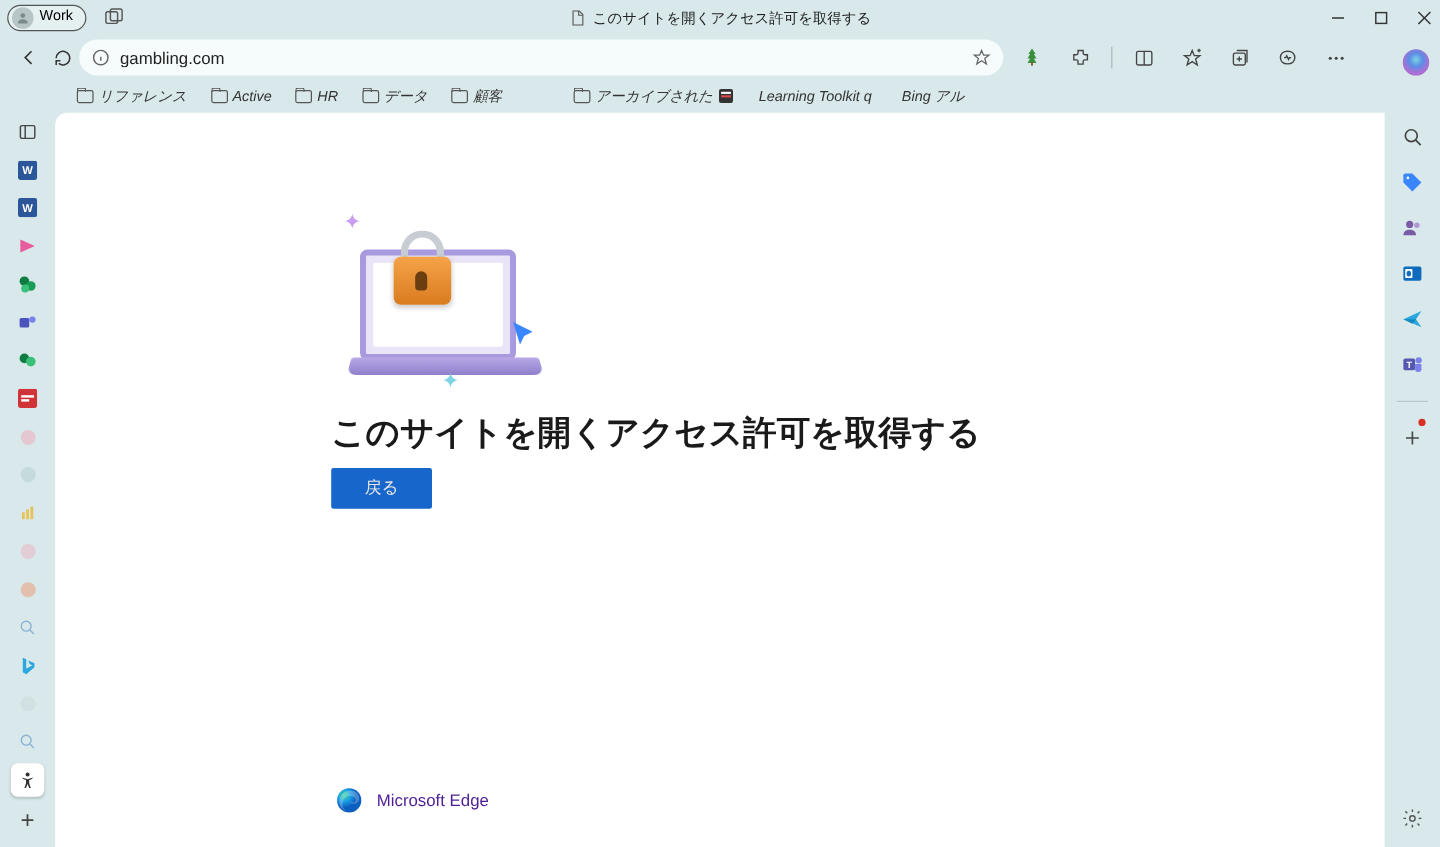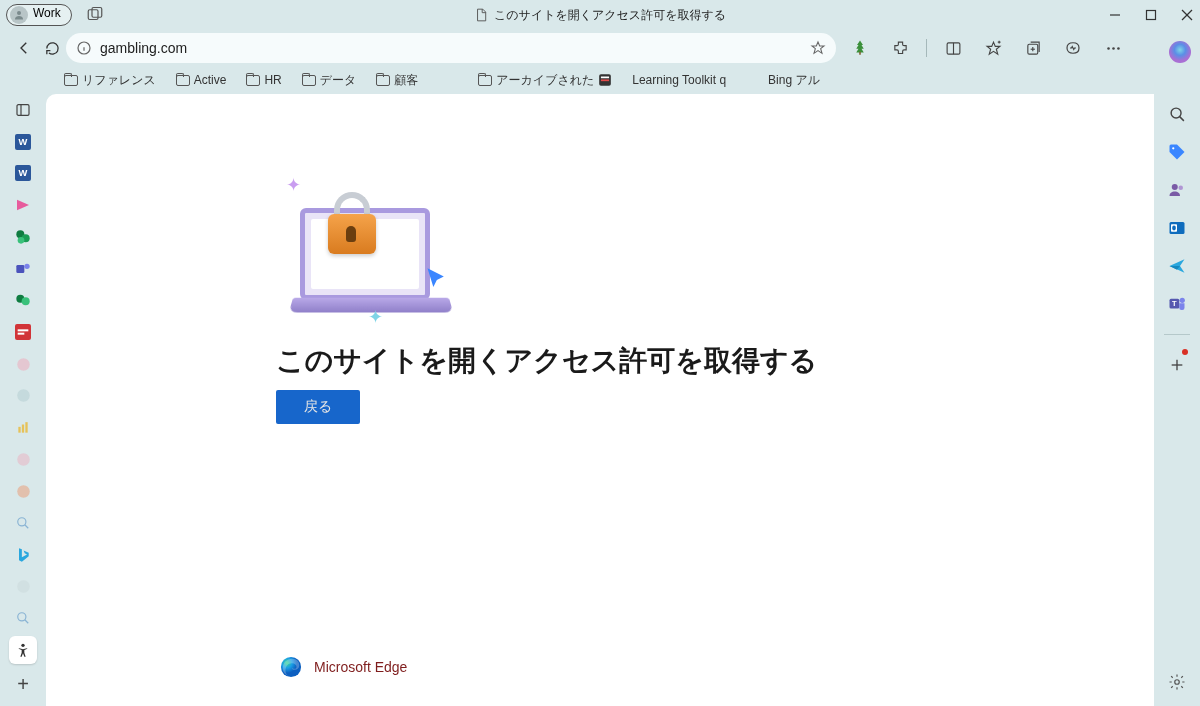--- a/index.html
+++ b/index.html
@@ -17,38 +17,38 @@
 
 .toolbar { height: 36px; display: flex; align-items: center; padding: 0 10px; gap: 0; }
 .tool-ico { width: 28px; height: 28px; display: flex; align-items: center; justify-content: center; color: #444; cursor: pointer; border-radius: 4px; }
 .url-bar { flex: 0 0 770px; height: 30px; background: #f6fbfc; border-radius: 16px; display: flex; align-items: center; padding: 0 10px; gap: 8px; }
 .url-text { flex: 1; font-size: 14px; color: #222; border: none; background: transparent; outline: none; }
 .right-tools { display: flex; align-items: center; gap: 12px; margin-left: 10px; }
 .sep-v { width: 1px; height: 18px; background: #a5b8ba; }
 
 
 .bookmarks { height: 28px; display: flex; align-items: center; padding: 0 10px 0 56px; gap: 4px; font-size: 12px; color: #333; }
-.bm-item { display: flex; align-items: center; gap: 4px; padding: 2px 8px; border-radius: 4px; cursor: pointer; }
+.bm-item { display: flex; align-items: center; gap: 4px; padding: 2px 8px; border-radius: 4px; cursor: pointer; font-style: italic; }
 .folder-ico { width: 14px; height: 11px; border: 1.2px solid #555; border-radius: 2px; position: relative; }
 .folder-ico::before { content: ''; position: absolute; top: -3px; left: -1px; width: 6px; height: 3px; border: 1.2px solid #555; border-bottom: none; border-radius: 2px 2px 0 0; }
 
 
 .main-layout { display: flex; height: calc(706px - 94px); }
 .left-rail { width: 46px; background: #d9e8ea; display: flex; flex-direction: column; align-items: center; padding-top: 2px; gap: 4px; }
 .rail-ico { width: 28px; height: 28px; border-radius: 4px; display: flex; align-items: center; justify-content: center; font-size: 14px; cursor: pointer; }
 .rail-bottom { margin-top: auto; margin-bottom: 8px; display: flex; flex-direction: column; gap: 6px; align-items: center; }
 .rail-add { width: 28px; height: 28px; display: flex; align-items: center; justify-content: center; font-size: 20px; color: #444; cursor: pointer; }
 .rail-highlight { background: #fff; border-radius: 6px; box-shadow: 0 1px 2px rgba(0,0,0,0.15); }
 
 .content { flex: 1; background: #fff; border-radius: 10px 0 0 0; margin-right: 46px; position: relative; padding: 80px 0 0 230px; }
 .illustration { width: 180px; height: 150px; position: relative; margin-bottom: 18px; }
 .block-heading { font-size: 28px; font-weight: 600; color: #1a1a1a; margin-bottom: 10px; }
 .block-sub { font-size: 14px; color: #333; margin-bottom: 50px; }
 .back-btn { background: #1766cb; color: #e5e5e5; border: none; padding: 8px 28px; font-size: 14px; cursor: pointer; border-radius: 2px; }
-.edge-brand { position: absolute; bottom: 28px; left: 234px; display: flex; align-items: center; gap: 12px; font-size: 14px; color: #7f1d1d; }
+.edge-brand { position: absolute; bottom: 28px; left: 234px; display: flex; align-items: center; gap: 12px; font-size: 14px; color: #4c1d95; }
 .edge-logo { width: 22px; height: 22px; }
 
 .right-rail { width: 46px; position: absolute; right: 0; top: 94px; bottom: 0; background: #d9e8ea; display: flex; flex-direction: column; align-items: center; padding-top: 6px; gap: 10px; }
 .right-rail .dot-badge { position: absolute; top: -2px; right: 3px; width: 6px; height: 6px; background: #d93025; border-radius: 50%; }
 .right-add-wrap { position: relative; }
 .right-rail-bottom { margin-top: auto; margin-bottom: 10px; }
 
 .copilot-orb { position: absolute; right: 6px; top: 38px; width: 28px; height: 28px; }
 
 
@@ -222,21 +222,21 @@
       <span>アーカイブされた</span>
       <svg width="14" height="14" viewBox="0 0 24 24">
         <rect x="2" y="2" width="20" height="20" rx="3" fill="#333"></rect>
         <rect x="5" y="6" width="14" height="3" fill="#fff"></rect>
         <rect x="5" y="11" width="14" height="3" fill="#e04a4a"></rect>
       </svg>
     </div>
   <div class="bm-item">
       <span>Learning Toolkit q</span>
     </div>
-  <div class="bm-item" style="margin-left:22px">
+  <div class="bm-item" style="margin-left:5px">
       <span>Bing アル</span>
     </div>
 </div>
 
 <div class="main-layout">
 
   <div class="left-rail">
     <div class="rail-ico">
         <svg width="16" height="16" viewBox="0 0 24 24" fill="none" stroke="#444" stroke-width="1.8">
           <rect x="3" y="4" width="18" height="16" rx="2"></rect>

